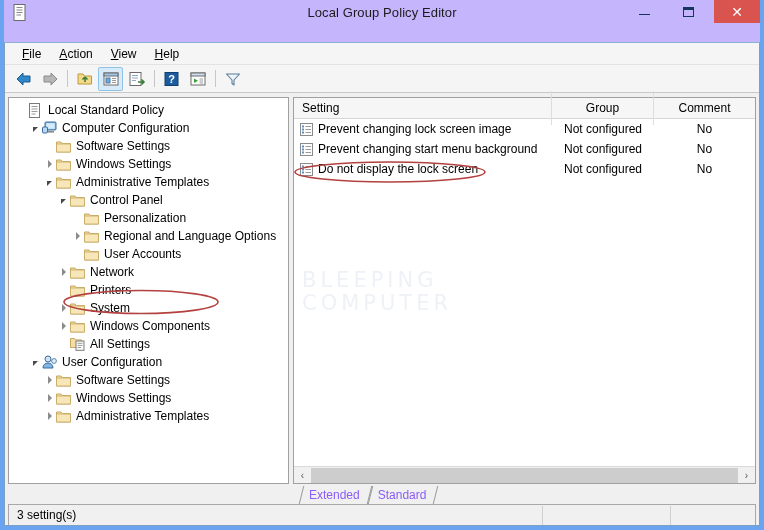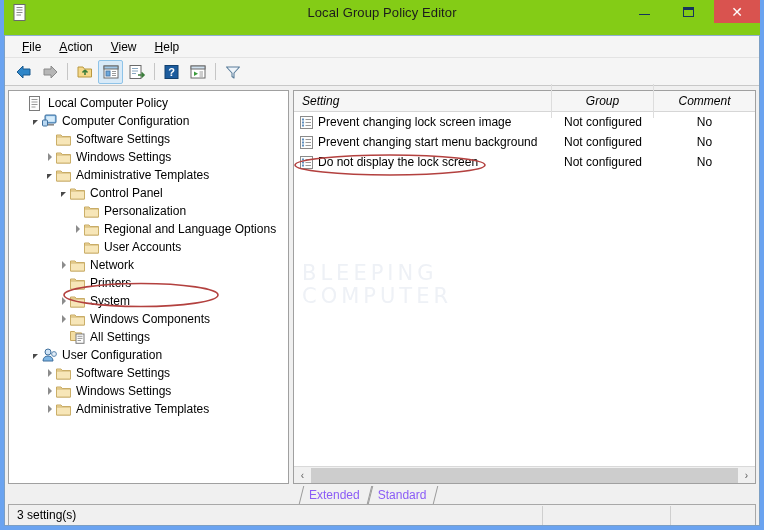--- a/index.html
+++ b/index.html
@@ -17,22 +17,22 @@
     left: 0; top: 0;
     width: 764px; height: 530px;
     background: #6aa3f0;
     border: 4px solid #6aa3f0;
     border-top-width: 0;
     display: flex; flex-direction: column;
   }
 
   
   #titlebar {
-    height: 35px; min-height: 27px;
-    background: #84cc16;
+    height: 42px; min-height: 27px;
+    background: #c4b5fd;
     position: relative;
     display: flex; align-items: center;
   }
   #title-icon {
     position: absolute; left: 8px; top: 4px;
     width: 16px; height: 18px;
   }
   #title-text {
     position: absolute; left: 0; right: 0; top: 5px;
     text-align: center;
@@ -153,21 +153,21 @@
   .tree-label { padding-left: 3px; }
 
   
   #list-header {
     height: 21px; min-height: 21px;
     background: #f6f6f6;
     border-bottom: 1px solid #d6d6d6;
     display: flex; align-items: center;
     font-size: 12px; color: #000;
   }
-  .hcell { height: 34px; display: flex; align-items: center; font-style: italic; }
+  .hcell { height: 34px; display: flex; align-items: center; }
   .hcell.c0 { width: 258px; padding-left: 8px; border-right: 1px solid #ddd; }
   .hcell.c1 { width: 102px; justify-content: center; border-right: 1px solid #ddd; }
   .hcell.c2 { flex: 1; justify-content: center; }
 
   
   #list-body { flex: 1; position: relative; overflow: hidden; }
   .list-row {
     height: 20px;
     display: flex; align-items: center;
     font-size: 12px; color: #000;
@@ -345,21 +345,21 @@
               <span class="tw"></span>
               <span class="tree-icon">
                 <svg width="13" height="15" viewBox="0 0 13 15">
                   <rect x="1.5" y="0.5" width="10" height="14" fill="#fdfdfd" stroke="#7a7a7a"></rect>
                   <line x1="3.5" y1="3.5" x2="9.5" y2="3.5" stroke="#9a9a9a"></line>
                   <line x1="3.5" y1="6" x2="9.5" y2="6" stroke="#9a9a9a"></line>
                   <line x1="3.5" y1="8.5" x2="9.5" y2="8.5" stroke="#9a9a9a"></line>
                   <line x1="3.5" y1="11" x2="7.5" y2="11" stroke="#9a9a9a"></line>
                 </svg>
               </span>
-              <span class="tree-label">Local Computer Policy</span>
+              <span class="tree-label">Local Standard Policy</span>
             </div>
             <div class="tree-row" style="padding-left: 20px;">
               <span class="tw">
                 <span class="col-open"></span>
               </span>
               <span class="tree-icon">
                 <svg width="16" height="14" viewBox="0 0 16 14">
                   <rect x="3" y="1" width="11" height="8" rx="1" fill="#7fb6e4" stroke="#3f6f9c"></rect>
                   <rect x="4.2" y="2.2" width="8.6" height="5.6" fill="#d6ecfb"></rect>
                   <rect x="6" y="10" width="6" height="1.6" fill="#8a8a8a"></rect>

